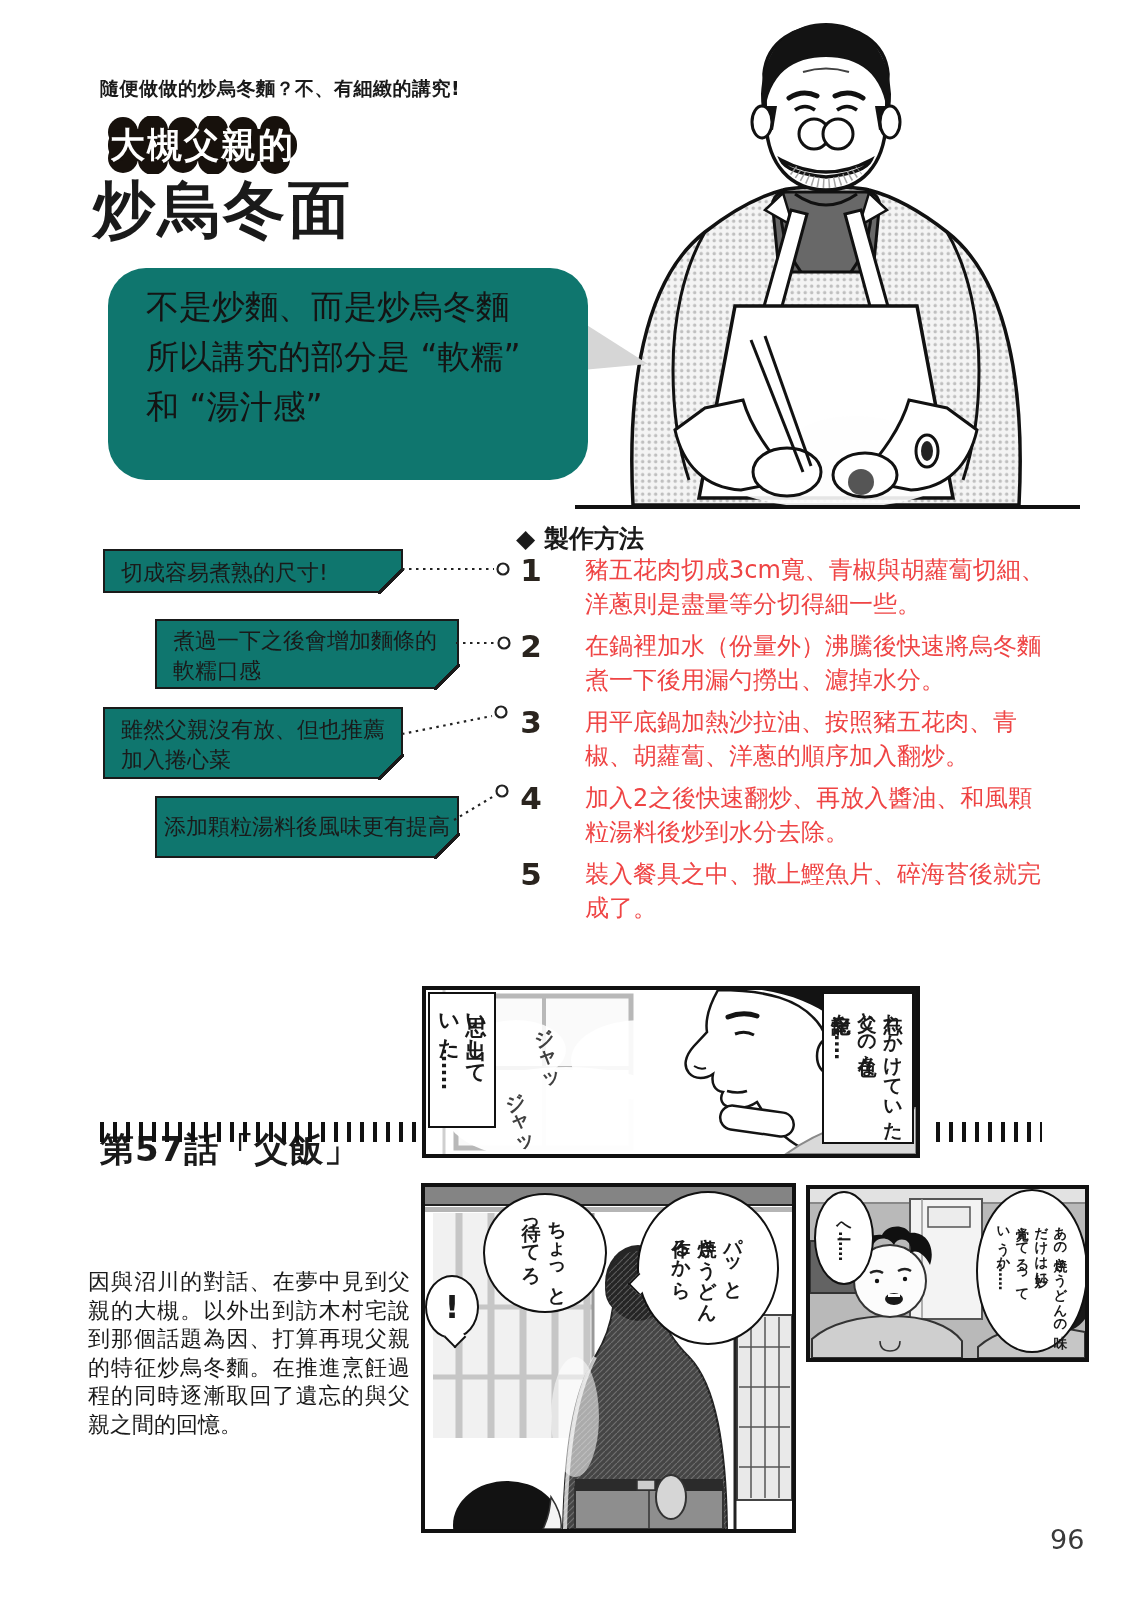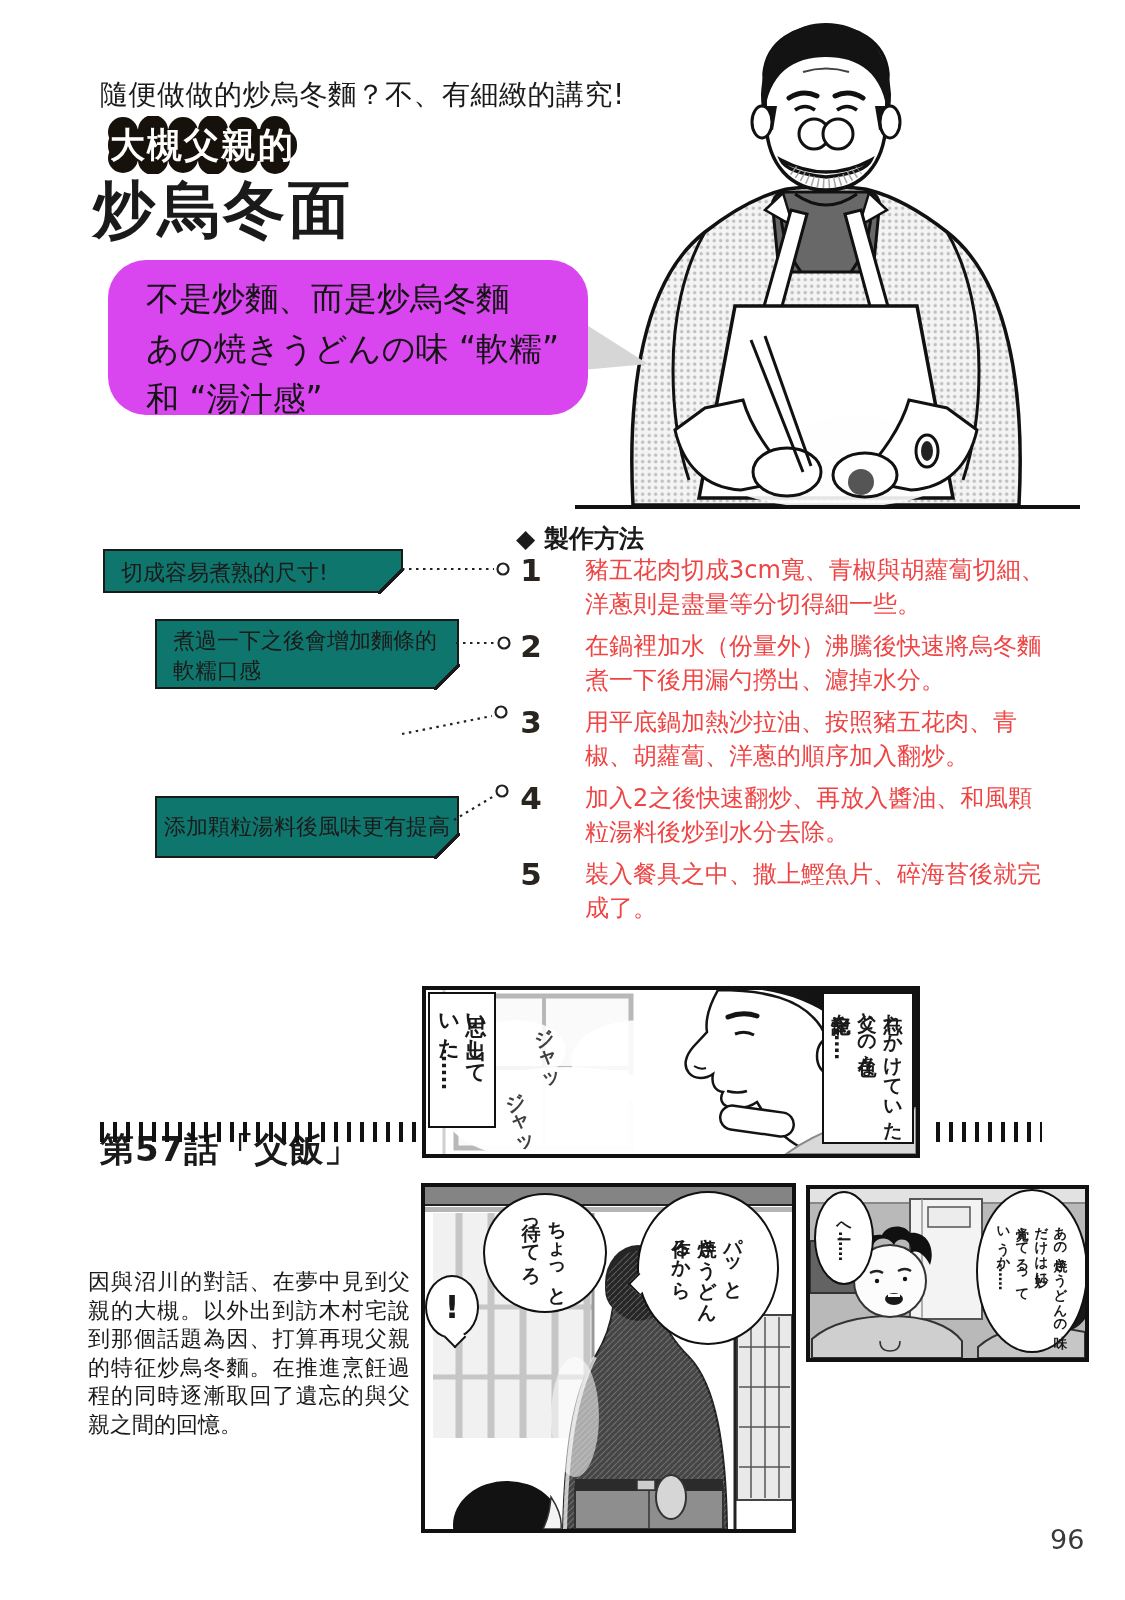--- a/index.html
+++ b/index.html
@@ -1,28 +1,28 @@
 <!DOCTYPE html>
 <html><head>
 <meta charset="utf-8">
 <style>
   html,body{margin:0;padding:0;background:#e8e8e8;}
   .page{position:relative;width:1125px;height:1600px;background:#ffffff;overflow:hidden;
         font-family:"DejaVu Sans",sans-serif;color:#1a1a1a;}
   .abs{position:absolute;}
 
   
-  .tagline{left:100px;top:76px;font-size:28px;font-weight:400;letter-spacing:.5px;white-space:nowrap;}
+  .tagline{left:100px;top:76px;font-size:19px;font-weight:700;letter-spacing:.5px;white-space:nowrap;}
   .badge{left:95px;top:116px;width:215px;height:58px;}
   .badge-label{position:absolute;left:0;top:0;width:215px;height:58px;display:flex;align-items:center;justify-content:center;
         color:#fff;font-size:35px;font-weight:800;letter-spacing:2px;}
   .main-title{left:93px;top:168px;font-family:"DejaVu Serif",serif;font-size:62px;font-weight:900;letter-spacing:3px;white-space:nowrap;}
 
   
-  .gray-bubble{left:108px;top:260px;width:480px;height:155px;background:#d946ef;border-radius:38px;z-index:5;
+  .gray-bubble{left:108px;top:268px;width:480px;height:212px;background:#0f766e;border-radius:38px;z-index:5;
         padding:14px 0 0 38px;box-sizing:border-box;}
   .gb-line{font-size:33px;line-height:50px;font-weight:500;color:#141414;white-space:nowrap;}
   .gb-tail{left:582px;top:318px;z-index:4;}
 
   
   .section-title{left:516px;top:522px;font-size:25px;font-weight:800;}
   .steps{left:516px;top:553px;width:534px;}
   .step{display:flex;gap:16px;margin-bottom:8px;}
   .step-num{flex:0 0 30px;font-size:31px;font-weight:800;color:#2a241e;line-height:34px;text-align:center;}
   .step-text{font-size:24px;line-height:34px;font-weight:500;color:#ef4444;margin-left:23px;}
@@ -165,21 +165,21 @@
       <path d="M238,160 Q271,186 304,160" fill="none" stroke="#9a9a9a" stroke-width="10" stroke-dasharray="1.5 4" opacity="0.9"></path>
     </g>
     <line x1="20" y1="497" x2="525" y2="497" stroke="#111" stroke-width="4"></line>
   </svg>
 
   <svg class="abs gb-tail" width="70" height="58" viewBox="0 0 70 58">
     <polygon points="0,4 66,46 0,52" fill="#d6d6d6"></polygon>
   </svg>
   <div class="abs gray-bubble">
     <div class="gb-line">不是炒麵、而是炒烏冬麵</div>
-    <div class="gb-line">あの焼きうどんの味 “軟糯”</div>
+    <div class="gb-line">所以講究的部分是 “軟糯”</div>
     <div class="gb-line">和 “湯汁感”</div>
   </div>
 
   <div class="abs section-title">◆ 製作方法</div>
   <div class="abs steps">
     <div class="step">
       <div class="step-num">1</div>
       <div class="step-text">豬五花肉切成3cm寬、青椒與胡蘿蔔切細、洋蔥則是盡量等分切得細一些。</div>
     </div>
     <div class="step">
@@ -199,20 +199,24 @@
       <div class="step-text">裝入餐具之中、撒上鰹魚片、碎海苔後就完成了。</div>
     </div>
   </div>
 
   <div class="callout co1">
     <div class="callout-text">切成容易煮熟的尺寸!</div>
     <span class="notch"></span>
   </div>
   <div class="callout co2">
     <div class="callout-text">煮過一下之後會增加麵條的軟糯口感</div>
+    <span class="notch"></span>
+  </div>
+  <div class="callout co3">
+    <div class="callout-text">雖然父親沒有放、但也推薦加入捲心菜</div>
     <span class="notch"></span>
   </div>
   <div class="callout co4">
     <div class="callout-text">添加顆粒湯料後風味更有提高</div>
     <span class="notch"></span>
   </div>
 
   <svg class="leader" style="left:400px;top:558px;" width="112" height="22">
     <line x1="2" y1="11" x2="94" y2="11" stroke="#222" stroke-width="2.2" stroke-dasharray="2.5 4.5"></line>
     <circle cx="103" cy="11" r="5.5" fill="#fff" stroke="#222" stroke-width="2.2"></circle>

